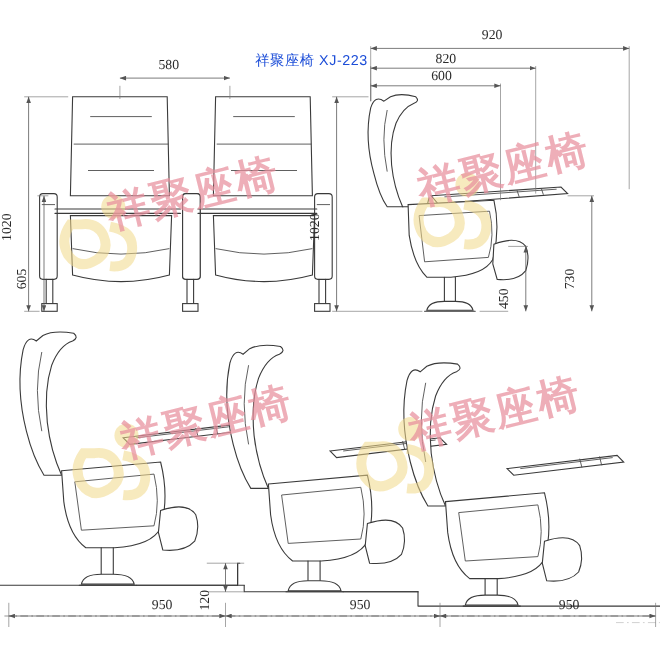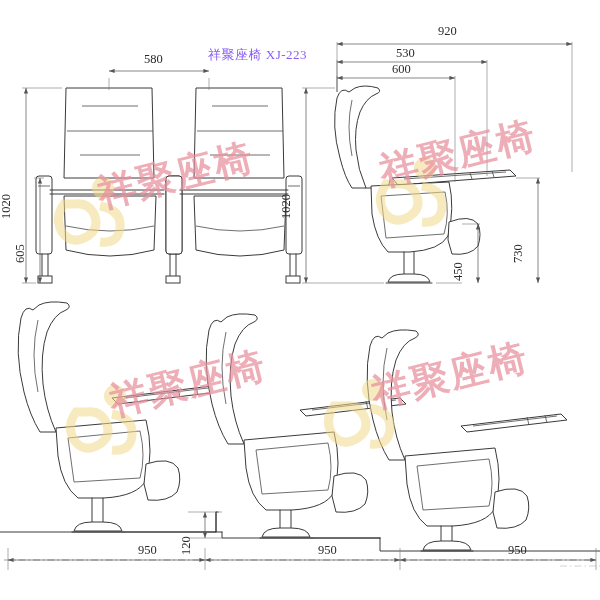--- a/index.html
+++ b/index.html
@@ -16,25 +16,26 @@
     font-family:"DejaVu Sans", sans-serif;
     font-weight:700;
     color:#e8909e;
     opacity:.72;
     white-space:nowrap;
     letter-spacing:2px;
   }
   .wm-logo{position:absolute;pointer-events:none;opacity:.55;}
   .title{
     position:absolute;
-    font-family:Liberation Serif, serif;
+    font-family:Liberation Sans, sans-serif;
     font-size:13px;
-    color:#8b5cf6;
+    color:#1d4ed8;
     white-space:nowrap;
     letter-spacing:.5px;
+    margin-left:24px;
   }
   .dim{
     position:absolute;
     font-family:"Liberation Serif", serif;
     font-size:12.5px;
     color:#2b2b2b;
     white-space:nowrap;
   }
   .dim.vert{transform-origin:left bottom;transform:rotate(-90deg);}
 </style>
@@ -315,21 +316,21 @@
   <div class="title" style="left:208px;top:46px;">祥聚座椅 XJ-223</div>
 
   <div class="dim" style="left:144px;top:52px;">580</div>
 
   <div class="dim vert" style="left:14px;top:204px;">1020</div>
 
   <div class="dim vert" style="left:28px;top:248px;">605</div>
 
   <div class="dim" style="left:438px;top:24px;">920</div>
 
-  <div class="dim" style="left:396px;top:46px;">530</div>
+  <div class="dim" style="left:396px;top:46px;">820</div>
 
   <div class="dim" style="left:380px;top:62px;margin-left:12px;">600</div>
 
   <div class="dim vert" style="left:294px;top:204px;">1020</div>
 
   <div class="dim vert" style="left:466px;top:266px;">450</div>
 
   <div class="dim vert" style="left:526px;top:248px;">730</div>
 
   <div class="dim vert" style="left:194px;top:540px;">120</div>

